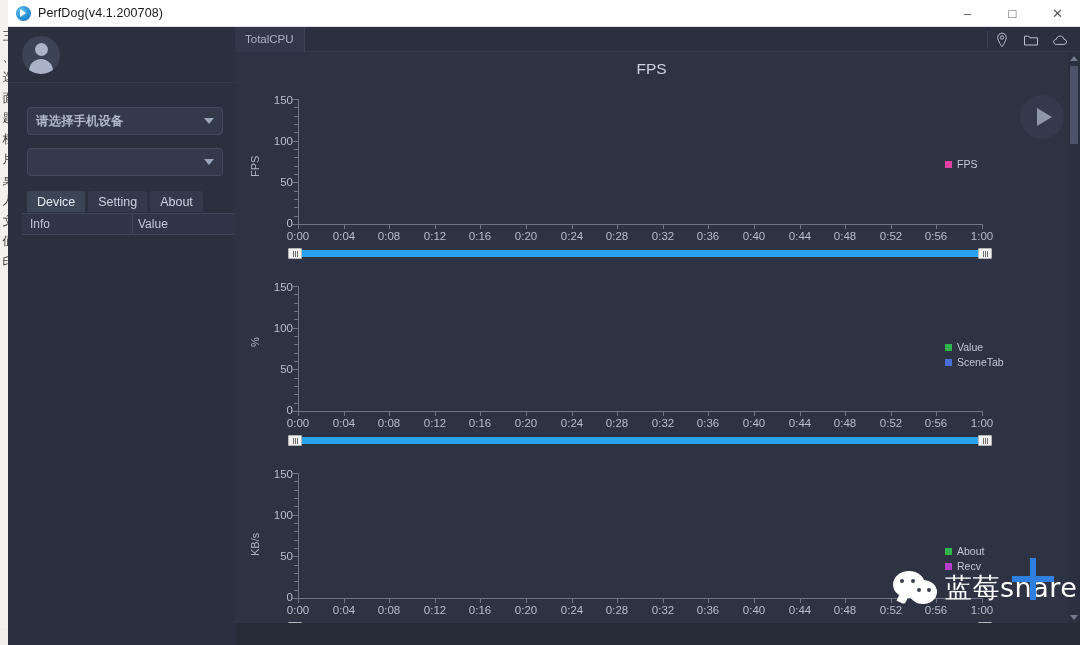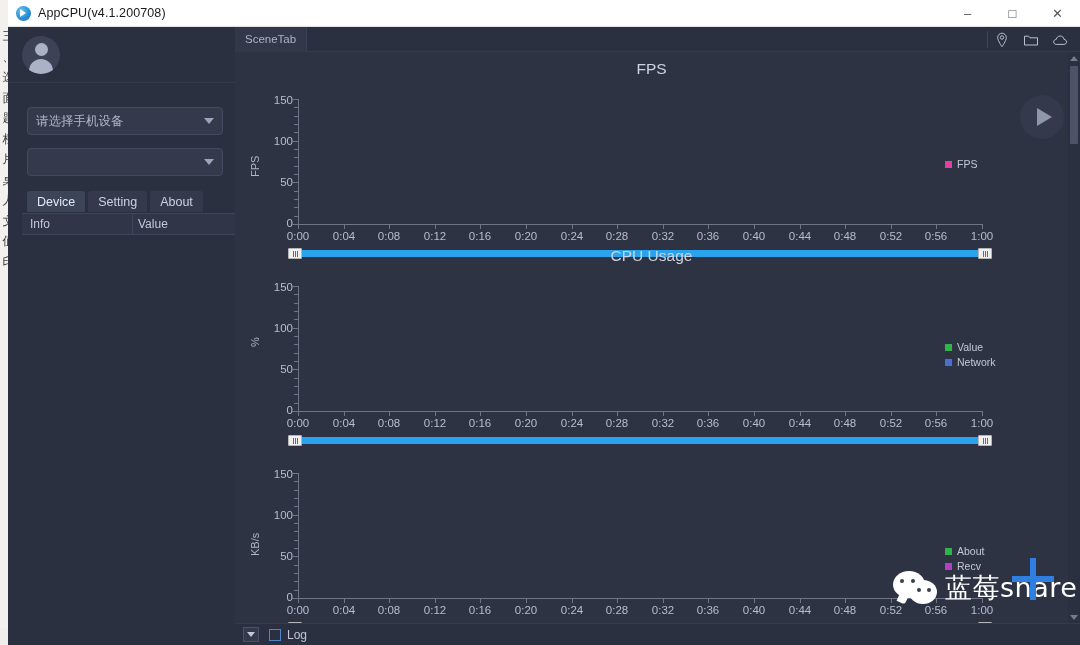--- a/index.html
+++ b/index.html
@@ -110,21 +110,21 @@
   #power-icon { font-size: 11px; color: #9aa2b6; }
   #user-email { font-size: 12.5px; color: #cfd4e0; margin-top: 4px; }
 
   .sel-wrap {
     position: absolute; left: 19px; width: 196px; height: 28px;
     background: #343a4c; border: 1px solid #414a60; border-radius: 4px;
     display: flex; align-items: center; padding: 0 8px;
   }
   #device-select { top: 80px; }
   #app-select { top: 121px; }
-  .sel-text { font-size: 12.5px; color: #aeb6c8; font-family: "DejaVu Sans", sans-serif; }
+  .sel-text { font-size: 12.5px; color: #aeb6c8; font-family: "DejaVu Sans", sans-serif; font-weight: bold; }
   .sel-arrow {
     margin-left: auto; width: 0; height: 0;
     border-left: 5px solid transparent; border-right: 5px solid transparent;
     border-top: 6px solid #9aa4ba;
   }
 
   #tabstrip {
     position: absolute; left: 19px; top: 164px; width: 208px; height: 21px;
     display: flex; gap: 3px;
   }
@@ -338,21 +338,21 @@
 印</div>
   <div id="bg-rule"></div>
   <div id="bg-bottom"></div>
   <div id="bg-bottom-sep"></div>
 </div>
 
 <div id="app-window">
 
   <div id="titlebar">
     <div id="app-logo"></div>
-    <div id="app-title">AppCPU(v4.1.200708)</div>
+    <div id="app-title">PerfDog(v4.1.200708)</div>
     <div class="win-btn" id="win-min">
       <span class="win-glyph">–</span>
     </div>
     <div class="win-btn" id="win-max">
       <span class="win-glyph">□</span>
     </div>
     <div class="win-btn" id="win-close">
       <span class="win-glyph">✕</span>
     </div>
   </div>
@@ -385,21 +385,21 @@
         <div class="tab">Setting</div>
         <div class="tab">About</div>
       </div>
       <div id="table-divider"></div>
       <div id="table-body"></div>
     </div>
 
     <div id="main">
 
       <div id="scene-tabbar">
-        <div id="scene-tab">SceneTab</div>
+        <div id="scene-tab">TotalCPU</div>
         <div id="header-sep"></div>
         <div id="header-icons">
           <svg class="hdr-icon" viewBox="0 0 16 16">
             <path d="M8 1.2c-2.4 0-4.3 1.9-4.3 4.3 0 3.2 4.3 9.2 4.3 9.2s4.3-6 4.3-9.2c0-2.4-1.9-4.3-4.3-4.3z" fill="none" stroke="currentColor" stroke-width="1"></path>
             <circle cx="8" cy="5.5" r="1.7" fill="none" stroke="currentColor" stroke-width="1"></circle>
           </svg>
           <svg class="hdr-icon" viewBox="0 0 16 16">
             <path d="M1.5 4.2h4.2l1.3 1.6h7.5v7.2H1.5z" fill="none" stroke="currentColor" stroke-width="1" stroke-linejoin="round"></path>
           </svg>
           <svg class="hdr-icon" viewBox="0 0 16 16">
@@ -487,39 +487,38 @@
                 </div>
                 <div class="sb-handle" style="left: 690px;">
                   <i></i>
                   <i></i>
                   <i></i>
                 </div>
               </div>
             </div>
 
           <div class="chart-block" style="top:187px;height:187px;">
-            <div class="chart-title" style="top:8px;">CPU Usage</div>
             <div class="ylabel" style="left:14px;top:108px;">%</div>
 
             <div class="ytick-label" style="left:28px;top:42px;">150</div>
             <div class="ytick-label" style="left:28px;top:83px;">100</div>
             <div class="ytick-label" style="left:28px;top:124px;">50</div>
             <div class="ytick-label" style="left:28px;top:165px;">0</div>
 
             <div class="plot-axis-y" style="left:63px;top:47px;height:125px;"></div>
             <div class="plot-axis-x" style="left:63px;top:172px;width:684px;"></div>
 
             <div class="legend" style="left:710px;top:102px;">
               <div class="legend-row">
                 <span class="legend-swatch" style="background:#2fb34a"></span>
                 <span>Value</span>
               </div>
               <div class="legend-row">
                 <span class="legend-swatch" style="background:#4a6fd4"></span>
-                <span>Network</span>
+                <span>SceneTab</span>
               </div>
             </div>
           <div class="ytick" style="left: 57px; top: 172px;"></div>
               <div class="ytick minor" style="left: 59px; top: 164px;"></div>
               <div class="ytick minor" style="left: 59px; top: 155px;"></div>
               <div class="ytick minor" style="left: 59px; top: 147px;"></div>
               <div class="ytick minor" style="left: 59px; top: 139px;"></div>
               <div class="ytick" style="left: 57px; top: 130px;"></div>
               <div class="ytick minor" style="left: 59px; top: 122px;"></div>
               <div class="ytick minor" style="left: 59px; top: 114px;"></div>
@@ -662,29 +661,20 @@
       <div id="vscroll">
         <div id="vscroll-up">
             <span class="vs-arrow"></span>
           </div>
         <div id="vscroll-thumb"></div>
         <div id="vscroll-down">
             <span class="vs-arrow"></span>
           </div>
       </div>
 
-      <div id="bottombar">
-        <div id="log-dropdown">
-          <span class="d-arrow"></span>
-        </div>
-        <div id="log-check-wrap">
-          <span id="log-checkbox"></span>
-          <span id="log-label">Log</span>
-        </div>
-      </div>
 
     </div>
   </div>
 </div>
 
 <div id="watermark">
   <div id="wm-wechat">
     <span class="b1"></span>
     <span class="b2"></span>
     <span class="d" style="left:7px;top:8px;"></span>

